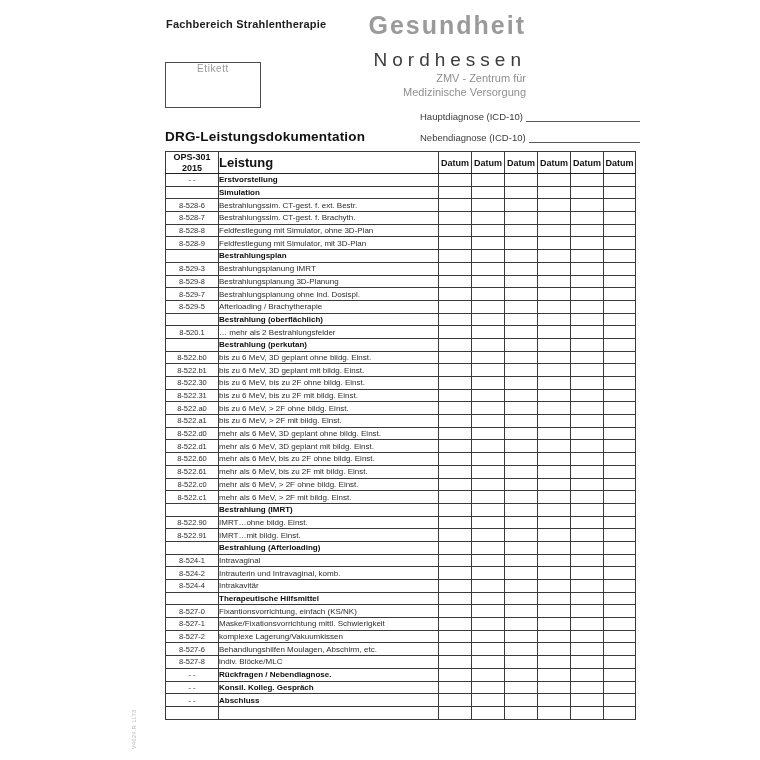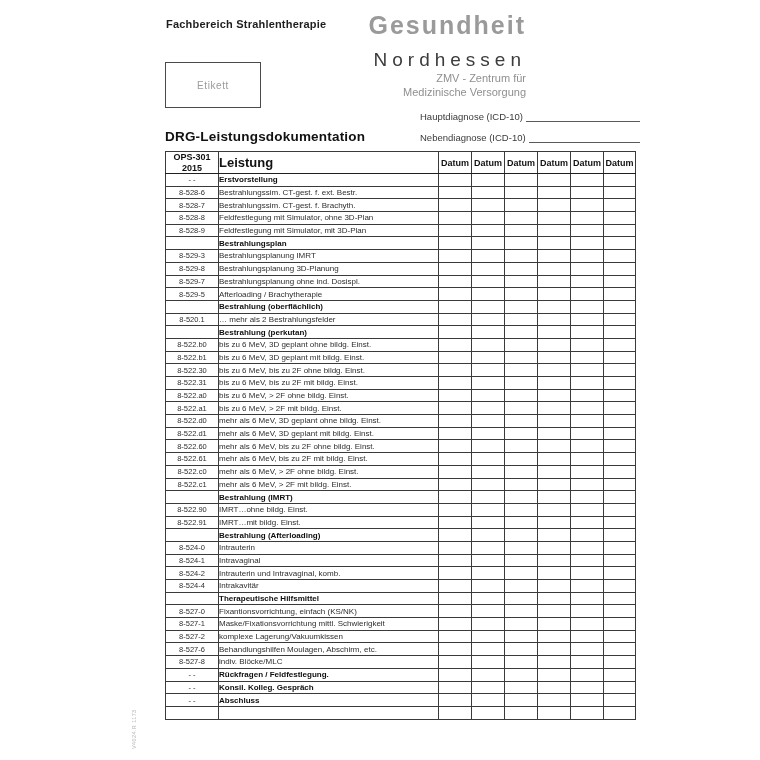--- a/index.html
+++ b/index.html
@@ -14,21 +14,21 @@
     font-size:11px; font-weight:bold; color:#1e1e1e; letter-spacing:0.2px;
   }
   .logo { position:absolute; right:123px; top:13px; text-align:right; }
   .logo-line1 { font-size:25px; font-weight:bold; color:#9a9a9a; letter-spacing:2px; line-height:1.0; }
   .logo-line2 { font-size:19px; font-weight:400; color:#3c3c3c; letter-spacing:5px; line-height:1.05; margin-top:12px; }
   .logo-line3 { font-size:11px; color:#8f8f8f; line-height:1.25; margin-top:2px; }
   .logo-line4 { font-size:11px; color:#8f8f8f; line-height:1.25; }
 
   .etikett {
     position:absolute; left:165px; top:62px; width:94px; height:44px;
-    border:1.5px solid #4a4a4a; display:flex; align-items:center; justify-content:center;
+    border:1.5px solid #4a4a4a; display:flex; align-items:flex-start; justify-content:center;
     background:#fff;
   }
   .etikett span { color:#9a9a9a; font-size:10px; letter-spacing:0.6px; }
 
   .diag { position:absolute; left:420px; width:220px; display:flex; align-items:flex-end; }
   .diag-haupt { top:111px; }
   .diag-neben { top:132px; }
   .diag .lbl { font-size:9.5px; color:#3a3a3a; white-space:nowrap; padding-right:3px; }
   .diag .line { flex:1; border-bottom:1px solid #5a5a5a; height:2px; }
 
@@ -120,20 +120,30 @@
         <tr class="section">
       <td class="c-code">- -</td>
       <td class="c-label">Erstvorstellung</td>
       <td class="c-datum"></td>
       <td class="c-datum"></td>
       <td class="c-datum"></td>
       <td class="c-datum"></td>
       <td class="c-datum"></td>
       <td class="c-datum"></td>
     </tr>
+        <tr class="section">
+      <td class="c-code"></td>
+      <td class="c-label">Simulation</td>
+      <td class="c-datum"></td>
+      <td class="c-datum"></td>
+      <td class="c-datum"></td>
+      <td class="c-datum"></td>
+      <td class="c-datum"></td>
+      <td class="c-datum"></td>
+    </tr>
         <tr>
       <td class="c-code">8-528-6</td>
       <td class="c-label">Bestrahlungssim. CT-gest. f. ext. Bestr.</td>
       <td class="c-datum"></td>
       <td class="c-datum"></td>
       <td class="c-datum"></td>
       <td class="c-datum"></td>
       <td class="c-datum"></td>
       <td class="c-datum"></td>
     </tr>
@@ -401,30 +411,20 @@
       <td class="c-code"></td>
       <td class="c-label">Bestrahlung (Afterloading)</td>
       <td class="c-datum"></td>
       <td class="c-datum"></td>
       <td class="c-datum"></td>
       <td class="c-datum"></td>
       <td class="c-datum"></td>
       <td class="c-datum"></td>
     </tr>
         <tr>
-      <td class="c-code">8-524-0</td>
-      <td class="c-label">Intrauterin</td>
-      <td class="c-datum"></td>
-      <td class="c-datum"></td>
-      <td class="c-datum"></td>
-      <td class="c-datum"></td>
-      <td class="c-datum"></td>
-      <td class="c-datum"></td>
-    </tr>
-        <tr>
       <td class="c-code">8-524-1</td>
       <td class="c-label">Intravaginal</td>
       <td class="c-datum"></td>
       <td class="c-datum"></td>
       <td class="c-datum"></td>
       <td class="c-datum"></td>
       <td class="c-datum"></td>
       <td class="c-datum"></td>
     </tr>
         <tr>
@@ -502,21 +502,21 @@
       <td class="c-label">indiv. Blöcke/MLC</td>
       <td class="c-datum"></td>
       <td class="c-datum"></td>
       <td class="c-datum"></td>
       <td class="c-datum"></td>
       <td class="c-datum"></td>
       <td class="c-datum"></td>
     </tr>
         <tr class="section">
       <td class="c-code">- -</td>
-      <td class="c-label">Rückfragen / Feldfestlegung.</td>
+      <td class="c-label">Rückfragen / Nebendiagnose.</td>
       <td class="c-datum"></td>
       <td class="c-datum"></td>
       <td class="c-datum"></td>
       <td class="c-datum"></td>
       <td class="c-datum"></td>
       <td class="c-datum"></td>
     </tr>
         <tr class="section">
       <td class="c-code">- -</td>
       <td class="c-label">Konsil. Kolleg. Gespräch</td>

